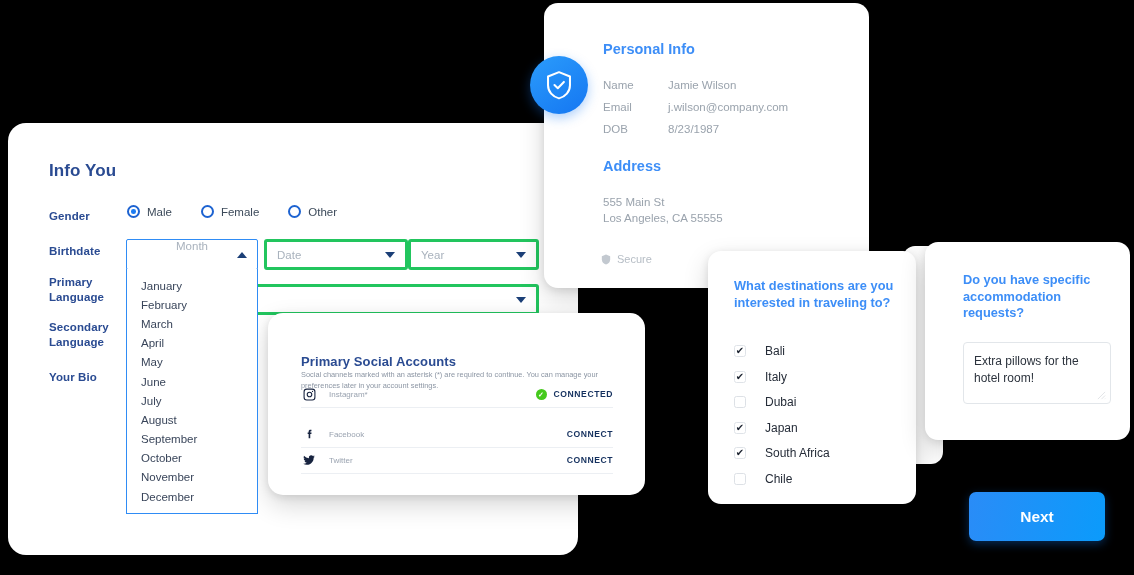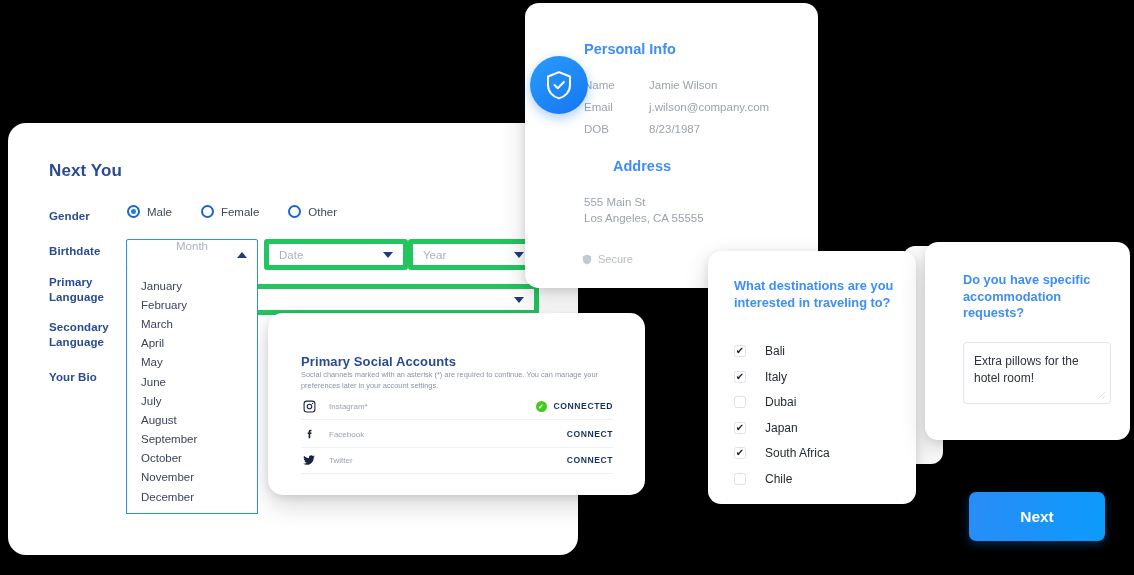--- a/index.html
+++ b/index.html
@@ -91,21 +91,21 @@
     border-radius: 50%;
     background: #1d7cf2;
   }
   .radio-label { font-size: 11.5px; color: #3c4a5a; }
 
   
   .sel {
     position: absolute;
     height: 31px;
     box-sizing: border-box;
-    border: 5px solid #22c55e;
+    border: 3px solid #22c55e;
     border-radius: 3px;
     background: #fff;
     display: flex;
     align-items: center;
     padding: 0 10px;
     font-size: 11.5px;
     color: #a9b2bd;
   }
   .sel .caret {
     margin-left: auto;
@@ -166,57 +166,57 @@
   #social-sub {
     position: absolute; left: 33px; top: 57px; width: 312px;
     font-size: 7.4px; color: #8b95a3; line-height: 10.5px;
   }
   .social-row {
     position: absolute;
     left: 33px; width: 312px; height: 26px;
     border-bottom: 1px solid #eceff3;
     display: flex; align-items: center;
   }
-  #srow-0 { top: 80px; }
+  #srow-0 { top: 68px; }
   #srow-1 { top: 108px; }
   #srow-2 { top: 134px; }
   .s-icon { width: 16px; display: flex; align-items: center; justify-content: center; color: #17233f; }
   .s-name { font-size: 8px; color: #9aa3b0; margin-left: 12px; }
   .s-action {
     margin-left: auto;
     font-size: 8.6px; font-weight: bold; color: #14305e;
     letter-spacing: 0.55px;
     display: flex; align-items: center; padding-left: 38px;
   }
   .check-badge {
     width: 11px; height: 11px; border-radius: 50%;
     background: #45c91c; margin-right: 7px;
     display: flex; align-items: center; justify-content: center;
     color: #fff; font-size: 7px; line-height: 1;
   }
 
   
   #personal-card {
-    left: 525px; top: 3px;
-    width: 293px; height: 285px;
+    left: 544px; top: 3px;
+    width: 325px; height: 285px;
     border-radius: 14px;
     z-index: 20;
   }
   #personal-title {
     position: absolute; left: 59px; top: 38px;
     font-size: 14.5px; font-weight: bold; color: #3d8ef7;
   }
   .pi-row { position: absolute; left: 59px; font-size: 11.5px; color: #9aa3ad; }
   .pi-val { position: absolute; left: 124px; font-size: 11.5px; color: #9aa3ad; }
   #pi-k0, #pi-v0 { top: 76px; }
   #pi-k1, #pi-v1 { top: 98px; }
   #pi-k2, #pi-v2 { top: 120px; }
   #address-title {
     position: absolute; left: 59px; top: 155px;
-    font-size: 14.5px; font-weight: bold; color: #3d8ef7; margin-left: 29px;
+    font-size: 14.5px; font-weight: bold; color: #3d8ef7;
   }
   #address-body {
     position: absolute; left: 59px; top: 191px;
     font-size: 11.5px; color: #9aa3ad; line-height: 16px;
     white-space: pre-line;
   }
   #secure-row {
     position: absolute; left: 57px; top: 250px;
     display: flex; align-items: center;
     font-size: 11px; color: #b6bdc5;
@@ -316,21 +316,21 @@
     box-shadow: 0 3px 10px rgba(16,122,246,0.35);
   }
 </style>
 </head>
 <body>
 
 <div class="stage">
 
   <div class="card" id="about-panel">
 
-    <div class="about-title">Next You</div>
+    <div class="about-title">Info You</div>
 
     <div class="field-label" id="label-gender">Gender</div>
     <div class="field-label" id="label-birthdate">Birthdate</div>
     <div class="field-label" id="label-primary">Primary Language</div>
     <div class="field-label" id="label-secondary">Secondary Language</div>
     <div class="field-label" id="label-bio">Your Bio</div>
 
     <div class="radio-row">
       <div class="radio-opt">
         <span class="radio-dot checked"></span>

